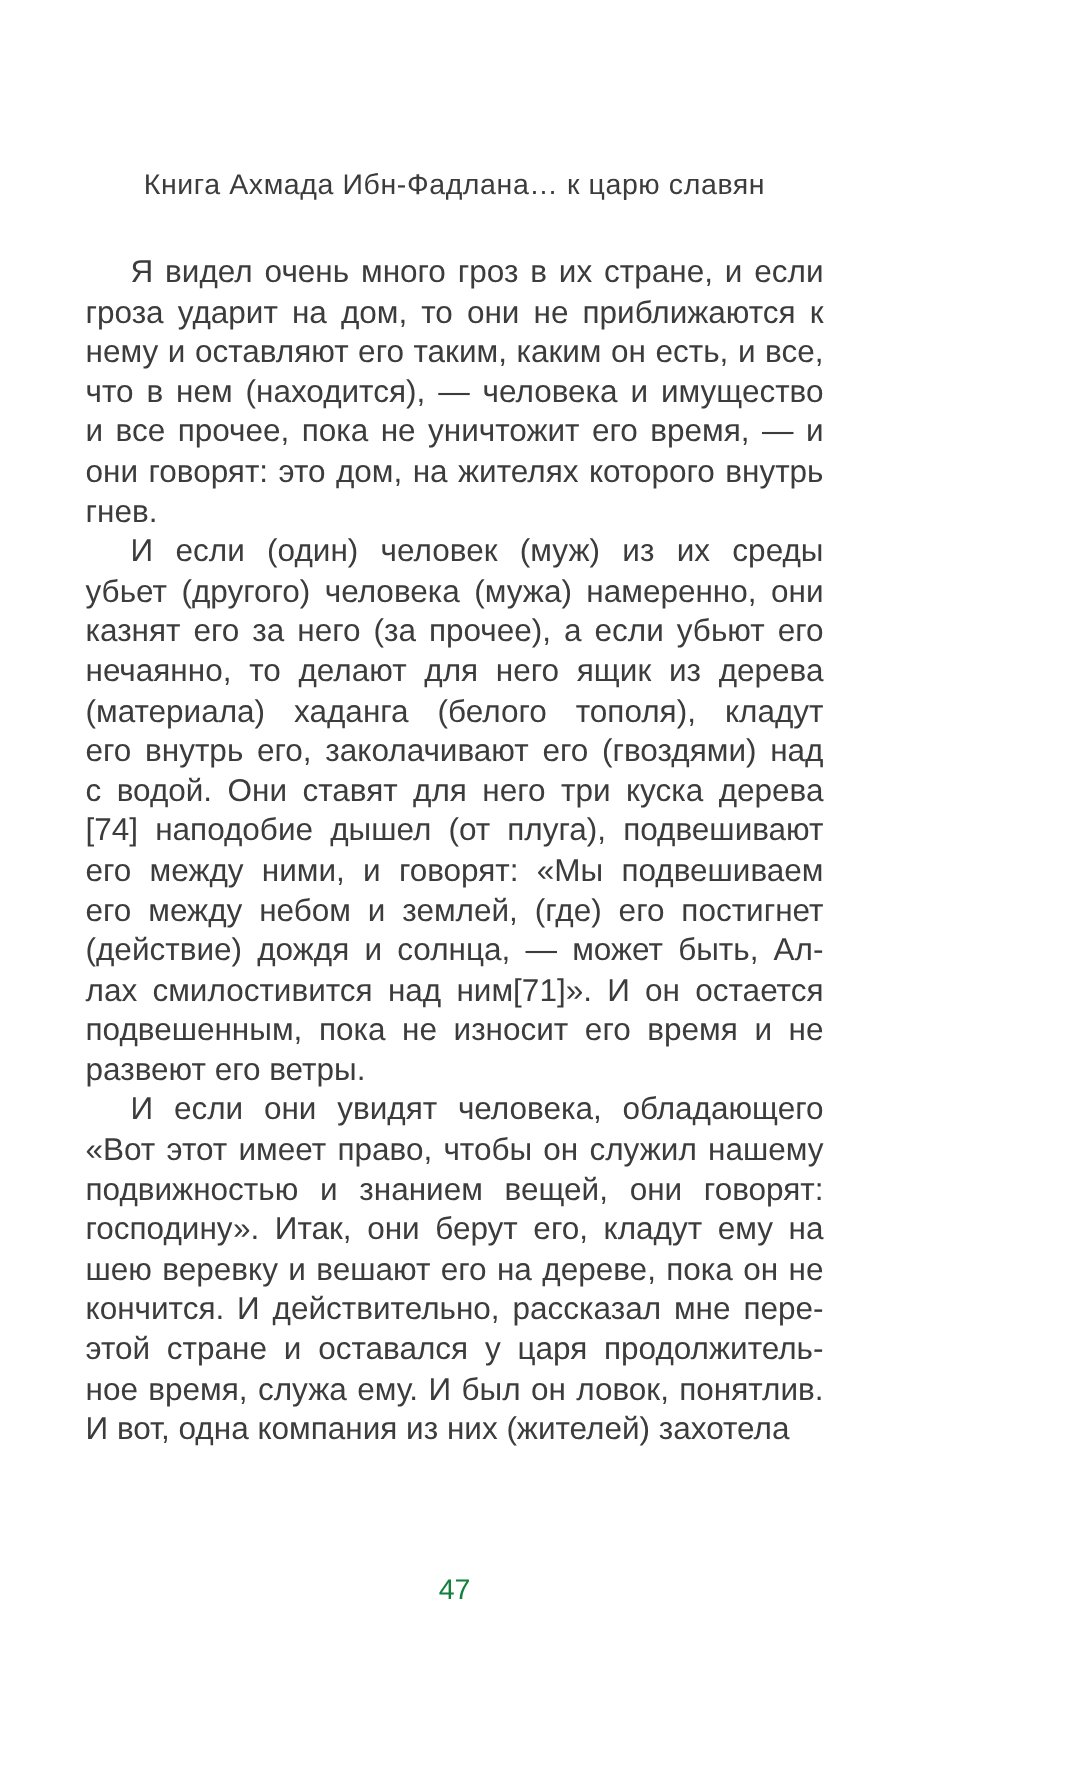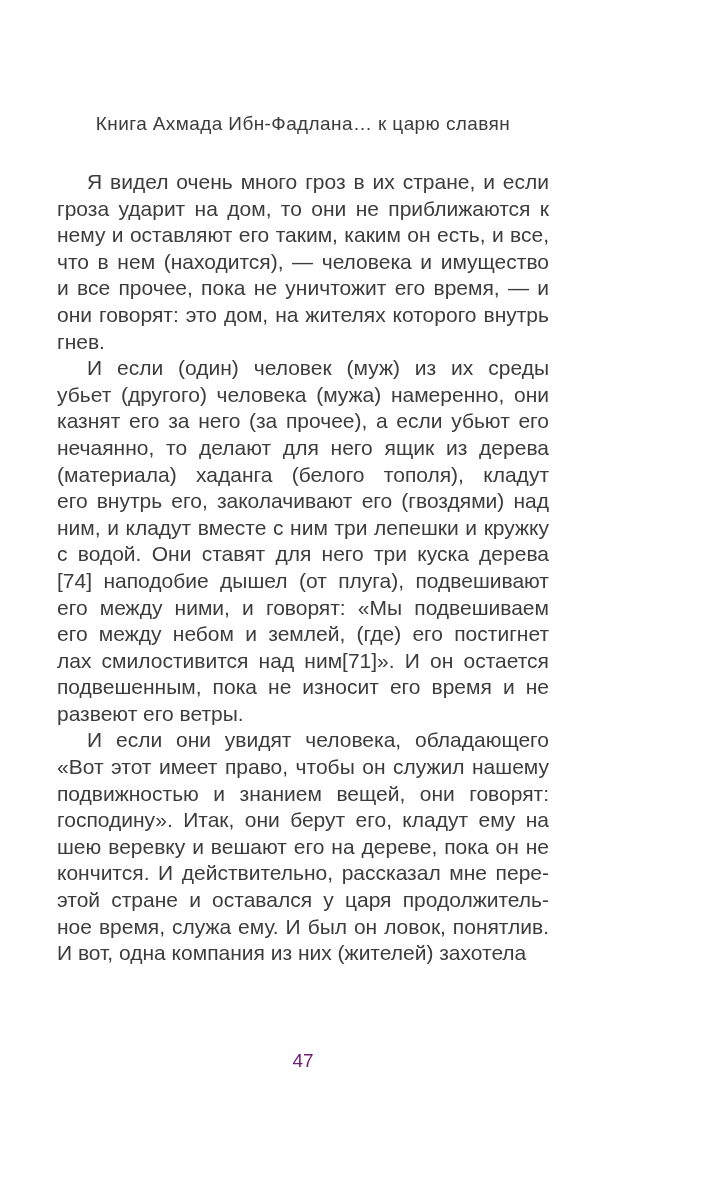--- a/index.html
+++ b/index.html
@@ -50,21 +50,21 @@
     text-align: left;
     text-align-last: left;
   }
   .page-number {
     position: absolute;
     top: 1050px;
     left: 57px;
     width: 492px;
     text-align: center;
     font-size: 19px;
-    color: #701a75;
+    color: #15803d;
   }
 </style>
 </head>
 <body>
 
 <div class="page">
   <div class="running-header">Книга Ахмада Ибн-Фадлана… к царю славян</div>
 
   <div class="body-text">
       <div class="paragraph">
@@ -76,25 +76,25 @@
         <div class="line">они говорят: это дом, на жителях которого внутрь</div>
         <div class="line para-last">гнев.</div>
       </div>
       <div class="paragraph">
         <div class="line para-first">И если (один) человек (муж) из их среды</div>
         <div class="line">убьет (другого) человека (мужа) намеренно, они</div>
         <div class="line">казнят его за него (за прочее), а если убьют его</div>
         <div class="line">нечаянно, то делают для него ящик из дерева</div>
         <div class="line">(материала) хаданга (белого тополя), кладут</div>
         <div class="line">его внутрь его, заколачивают его (гвоздями) над</div>
-        <div class="line">ним, и кладут вместе с ним три лепешки и кружку</div>
         <div class="line">с водой. Они ставят для него три куска дерева</div>
         <div class="line">[74] наподобие дышел (от плуга), подвешивают</div>
         <div class="line">его между ними, и говорят: «Мы подвешиваем</div>
         <div class="line">его между небом и землей, (где) его постигнет</div>
+        <div class="line">(действие) дождя и солнца, — может быть, Ал-</div>
         <div class="line">лах смилостивится над ним[71]». И он остается</div>
         <div class="line">подвешенным, пока не износит его время и не</div>
         <div class="line para-last">развеют его ветры.</div>
       </div>
       <div class="paragraph">
         <div class="line para-first">И если они увидят человека, обладающего</div>
         <div class="line">«Вот этот имеет право, чтобы он служил нашему</div>
         <div class="line">подвижностью и знанием вещей, они говорят:</div>
         <div class="line">господину». Итак, они берут его, кладут ему на</div>
         <div class="line">шею веревку и вешают его на дереве, пока он не</div>

